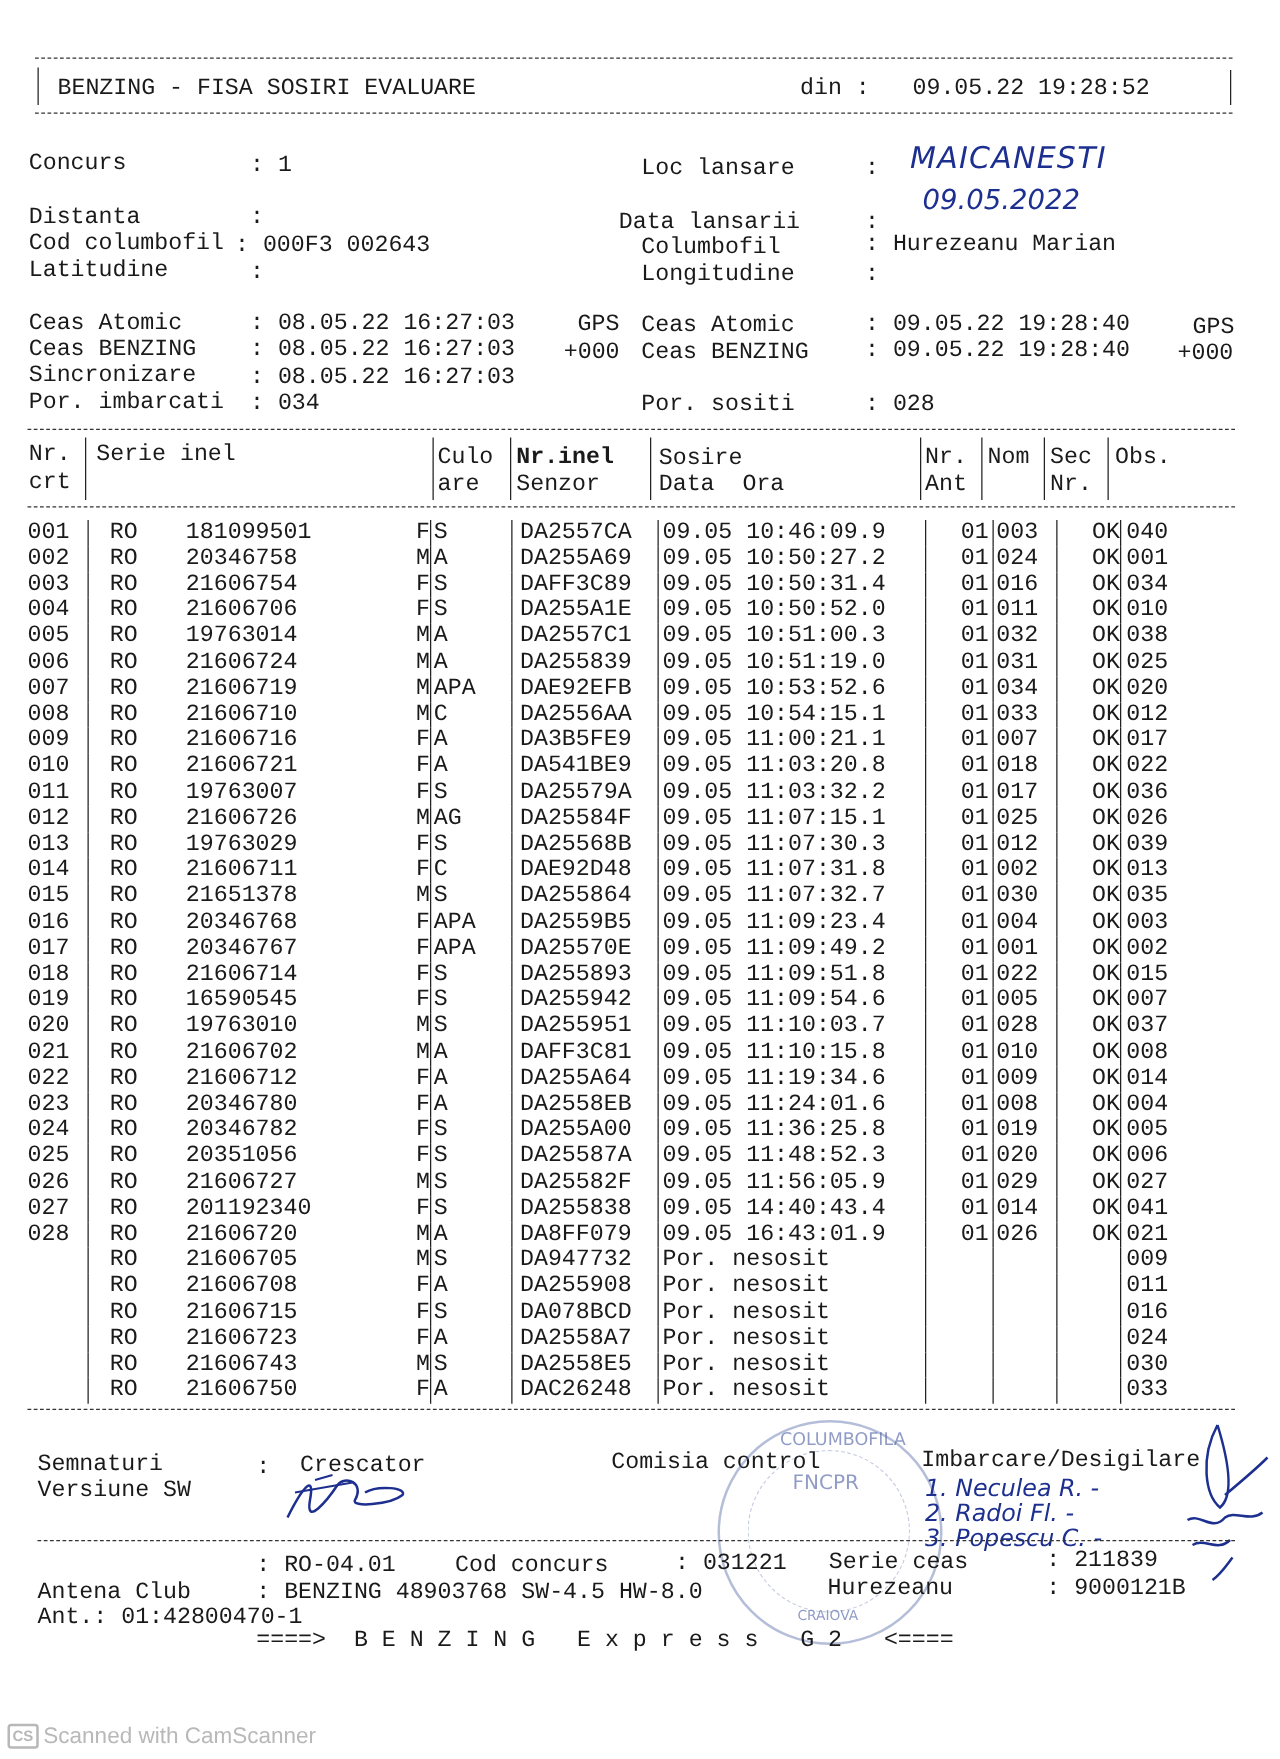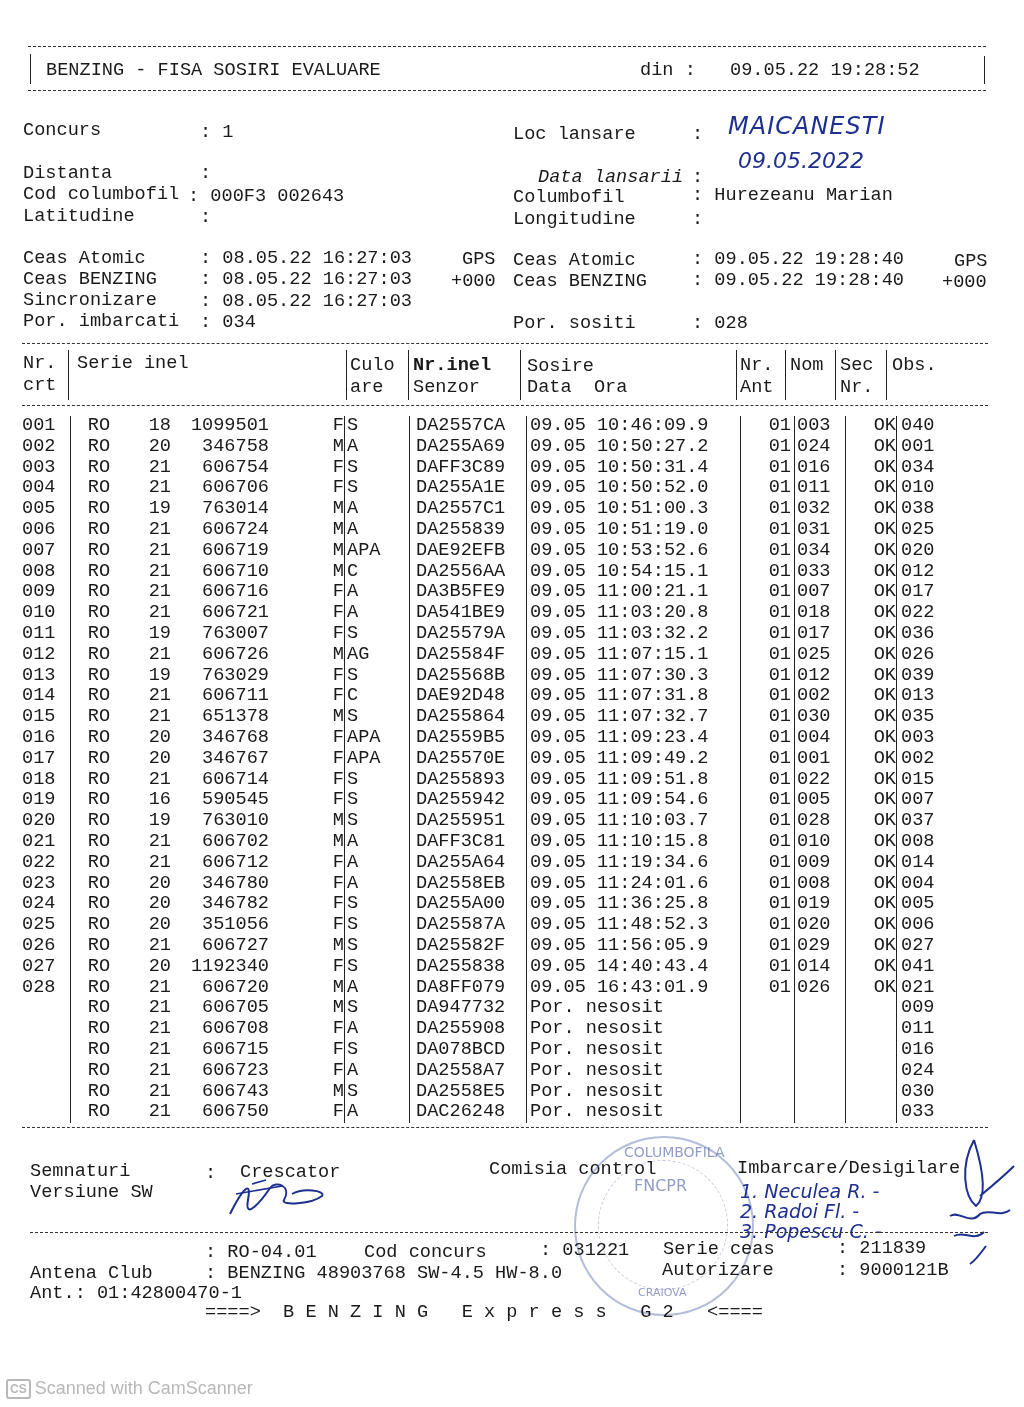--- a/index.html
+++ b/index.html
@@ -16,21 +16,21 @@
   #title-box .dash.top { left: 0; top: 0; width: 958px; }
   #title-box .dash.bot { left: 0; top: 44px; width: 958px; }
   #title-box .vl { left: 2px; top: 8px; height: 30px; }
 
   
   table.arr { position: absolute; left: 22px; top: 416px; border-collapse: collapse; }
   table.arr td { padding: 0; height: 20.8px; font-size: 18.6px; line-height: 20.8px; white-space: pre; vertical-align: top; }
   .c-nr { width: 48px; border-right: 1.5px solid #222; }
   .c-ro { width: 56px; text-align: center; padding-left: 0; }
   .c-yr { width: 44px; text-align: right; }
-  .c-ring { width: 98px; text-align: right; }
+  .c-ring { width: 98px; text-align: left; }
   .c-sex { width: 75px; text-align: right; border-right: 1.5px solid #222; }
   .c-col { width: 62px; padding-left: 2px !important; border-right: 1.5px solid #222; }
   .c-sen { width: 110px; padding-left: 6px !important; border-right: 1.5px solid #222; }
   .c-arr { width: 210px; padding-left: 3px !important; border-right: 1.5px solid #222; }
   .c-ant { width: 50px; text-align: right; padding-right: 3px !important; border-right: 1.5px solid #222; }
   .c-nom { width: 48px; padding-left: 2px !important; border-right: 1.5px solid #222; }
   .c-sec { width: 48px; padding-left: 2px !important; border-right: 1.5px solid #222; text-align: right; }
   .c-obs { width: 70px; padding-left: 4px !important; }
 
   .stamp { position: absolute; left: 574px; top: 1136px; width: 176px; height: 176px; border-radius: 50%;
@@ -57,21 +57,21 @@
 </div>
 
 <div class="abs mono" style="left:23px; top:120px;">Concurs</div>
 <div class="abs mono" style="left:200px; top:122px;">: 1</div>
 <div class="abs mono" style="left:513px; top:124px;">Loc lansare</div>
 <div class="abs mono" style="left:692px; top:124px;">:</div>
 <div class="hand" style="left:728px; top:112px; font-size:24px; letter-spacing:1px;">MAICANESTI</div>
 
 <div class="abs mono" style="left:23px; top:163px;">Distanta</div>
 <div class="abs mono" style="left:200px; top:163px;">:</div>
-<div class="abs mono" style="left:538px; top:167px;font-style:italic;">Data lansarii</div>
+<div class="abs mono" style="left:495px; top:167px;">Data lansarii</div>
 <div class="abs mono" style="left:692px; top:167px;">:</div>
 <div class="hand" style="left:738px; top:148px; font-size:22px;">09.05.2022</div>
 
 <div class="abs mono" style="left:23px; top:184px;">Cod columbofil</div>
 <div class="abs mono" style="left:188px; top:186px;">: 000F3 002643</div>
 <div class="abs mono" style="left:513px; top:187px;">Columbofil</div>
 <div class="abs mono" style="left:692px; top:185px;">: Hurezeanu Marian</div>
 
 <div class="abs mono" style="left:23px; top:206px;">Latitudine</div>
 <div class="abs mono" style="left:200px; top:207px;">:</div>
@@ -161,21 +161,21 @@
 
 <div class="abs mono" style="left:30px; top:1182px;">Versiune SW</div>
 <div class="abs mono" style="left:205px; top:1242px;">: RO-04.01</div>
 <div class="abs mono" style="left:364px; top:1242px;">Cod concurs</div>
 <div class="abs mono" style="left:540px; top:1240px;">: 031221</div>
 <div class="abs mono" style="left:663px; top:1239px;">Serie ceas</div>
 <div class="abs mono" style="left:837px; top:1238px;">: 211839</div>
 
 <div class="abs mono" style="left:30px; top:1263px;">Antena Club</div>
 <div class="abs mono" style="left:205px; top:1263px;">: BENZING 48903768 SW-4.5 HW-8.0</div>
-<div class="abs mono" style="left:662px; top:1260px;">Autorizare</div>
+<div class="abs mono" style="left:662px; top:1260px;">Hurezeanu</div>
 <div class="abs mono" style="left:837px; top:1260px;">: 9000121B</div>
 
 <div class="abs mono" style="left:30px; top:1283px;">Ant.: 01:42800470-1</div>
 <div class="abs mono" style="left:205px; top:1302px;">====&gt;  B E N Z I N G   E x p r e s s   G 2   &lt;====</div>
 
 <div id="footer-cs">
   <span class="cs">CS</span>
   <span>Scanned with CamScanner</span>
 </div>
 

